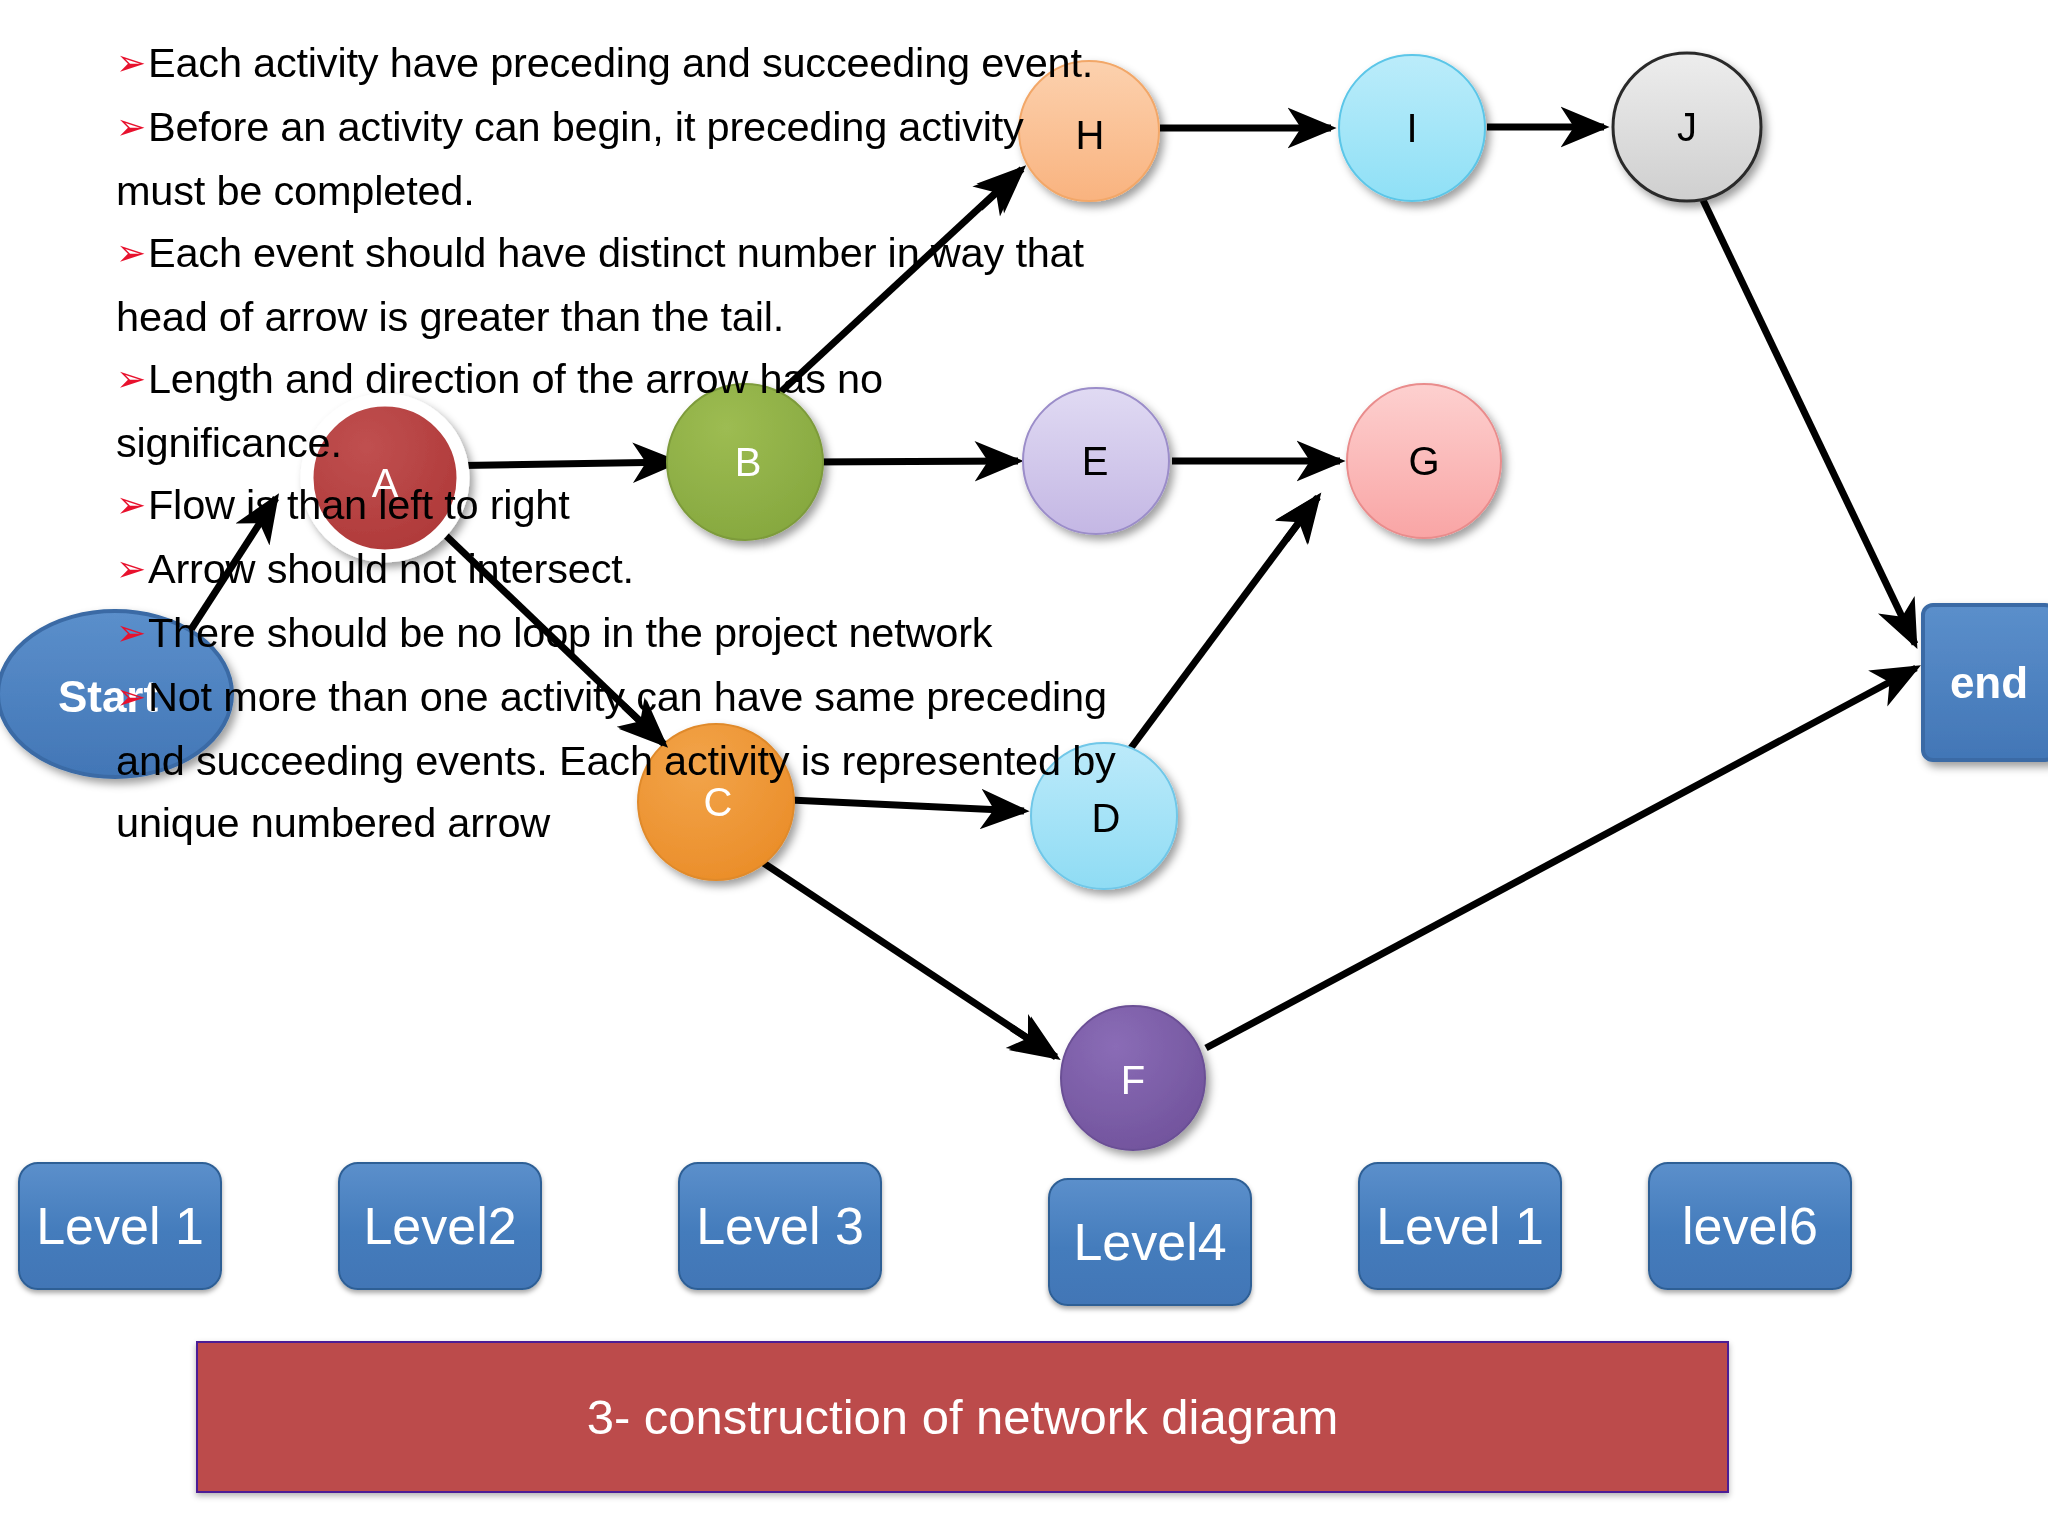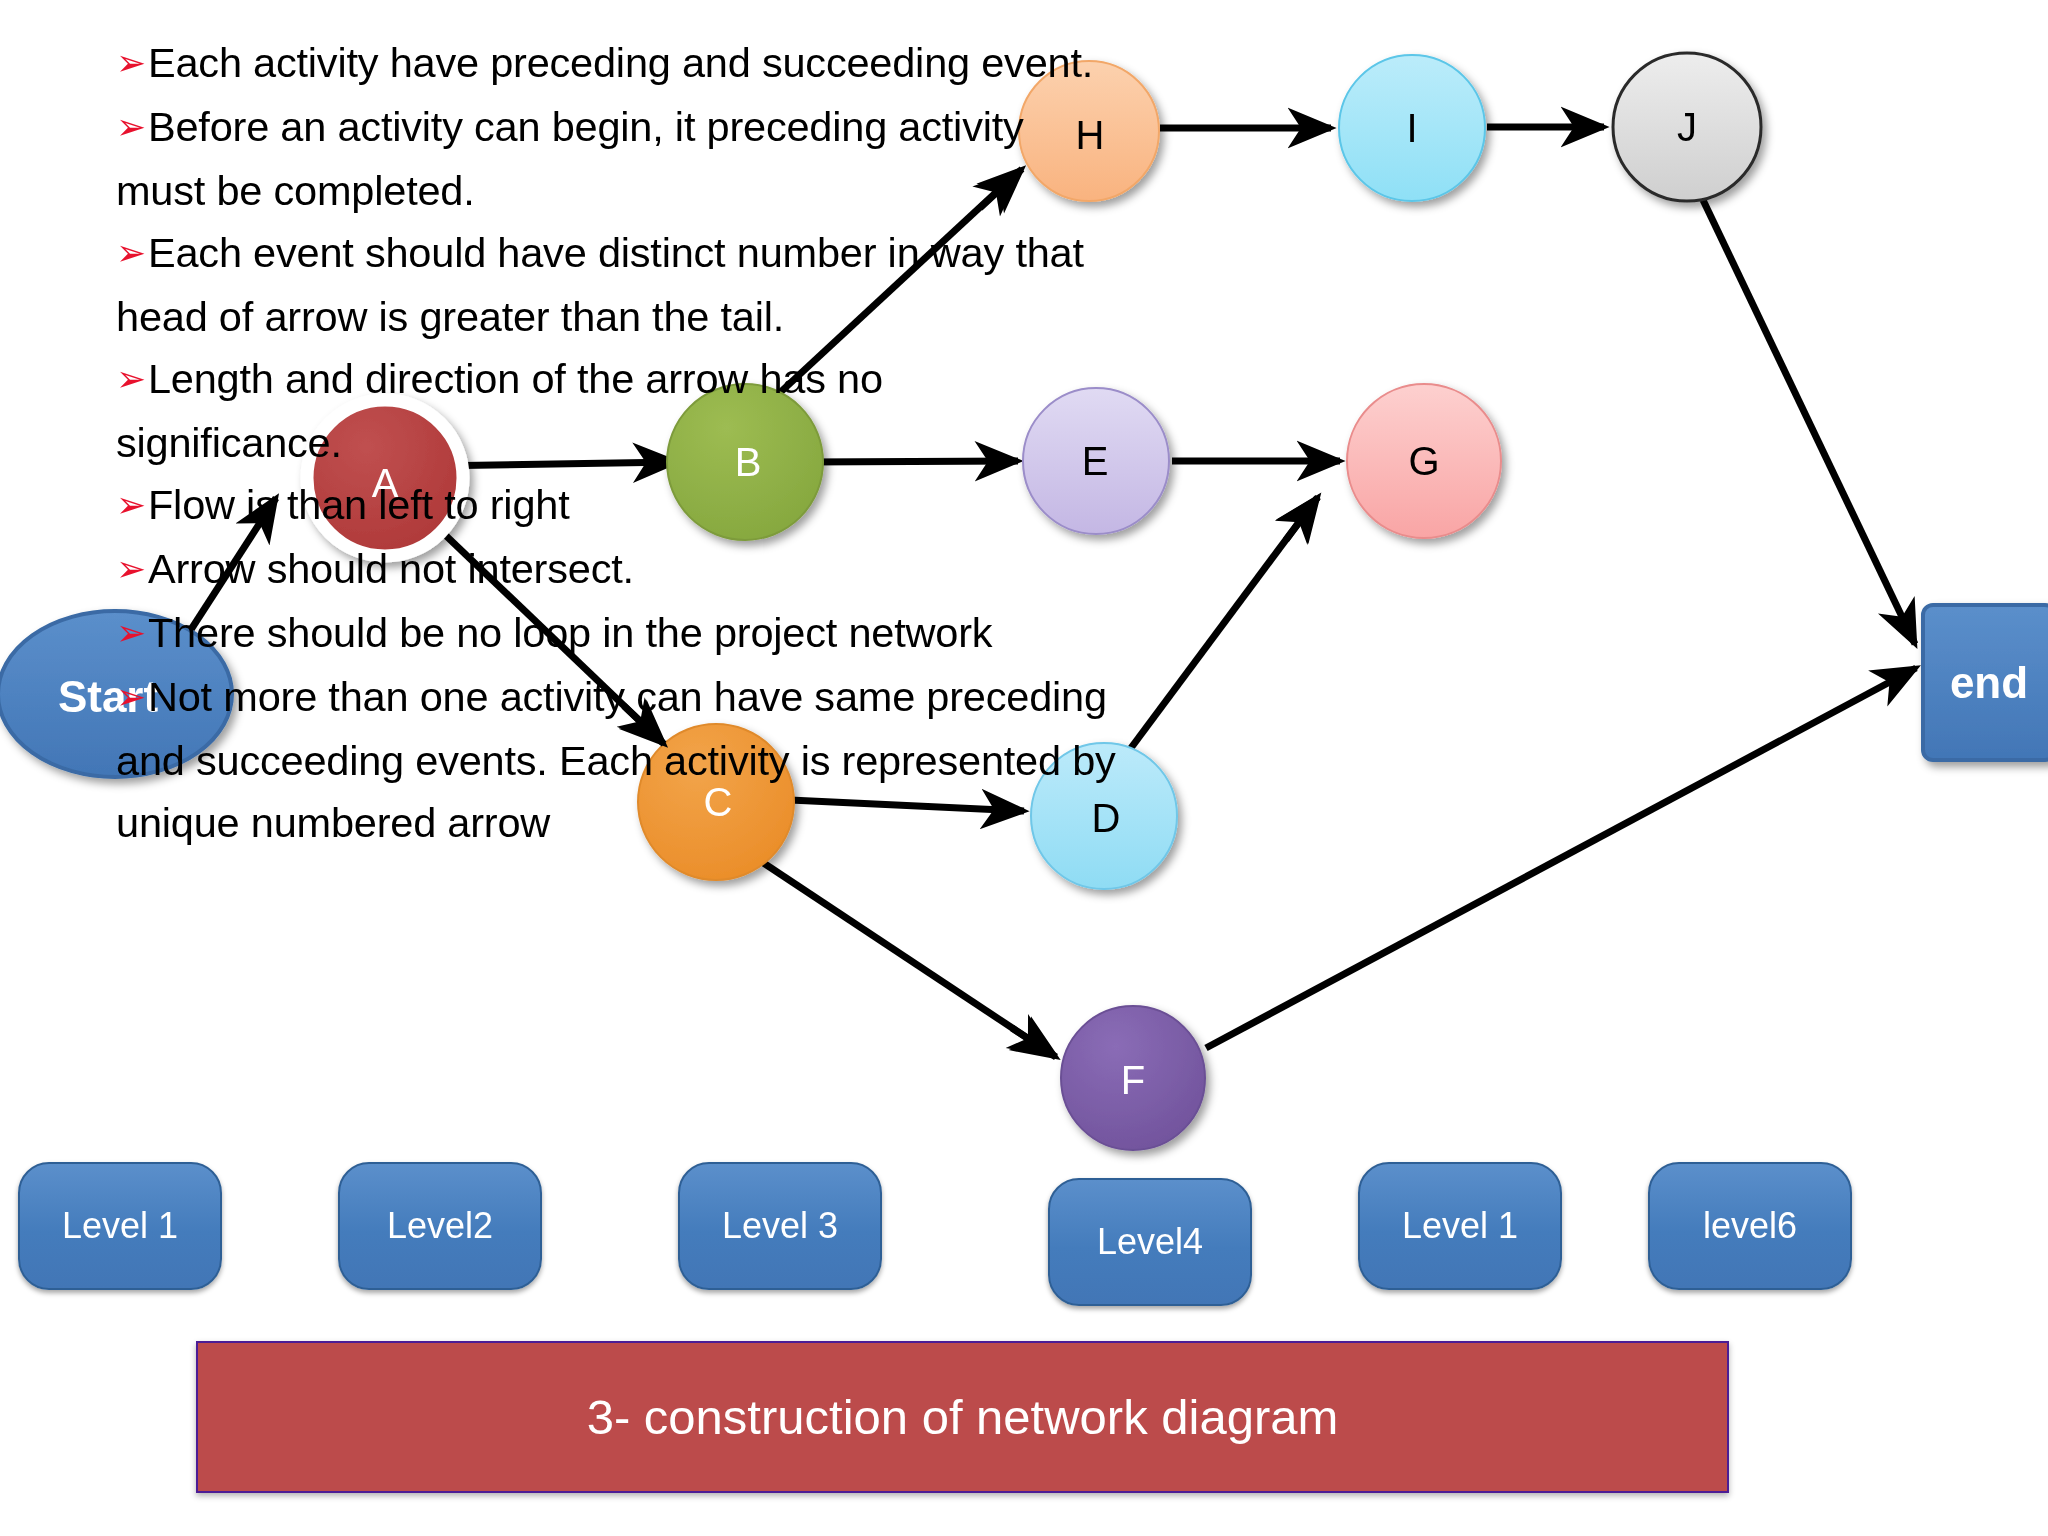--- a/index.html
+++ b/index.html
@@ -29,26 +29,26 @@
   }
   .node-label.white{color:#ffffff;}
 
   
   .shape-text{position:absolute;transform:translate(-50%,-50%);
      color:#ffffff;font-size:44px;white-space:nowrap;font-weight:bold;}
 
   
   .level-box{
     position:absolute;top:1162px;width:200px;height:124px;
-    border-radius:31px;
+    border-radius:20px;
     background:linear-gradient(180deg,#5B8FCB 0%,#447CBC 55%,#4276B6 100%);
     border:2px solid #2E5F95;
     box-shadow:0 3px 5px rgba(0,0,0,.35);
     display:flex;align-items:center;justify-content:center;
-    color:#ffffff;font-size:36px;
+    color:#ffffff;font-size:52px;
   }
 
   
   #banner{
     position:absolute;left:196px;top:1341px;width:1529px;height:148px;
     background:#BC4B4B;border:2px solid #4c1d95;
     box-shadow:0 3px 6px rgba(0,0,0,.3);
     display:flex;align-items:center;justify-content:center;
     color:#ffffff;font-size:49px;
   }

